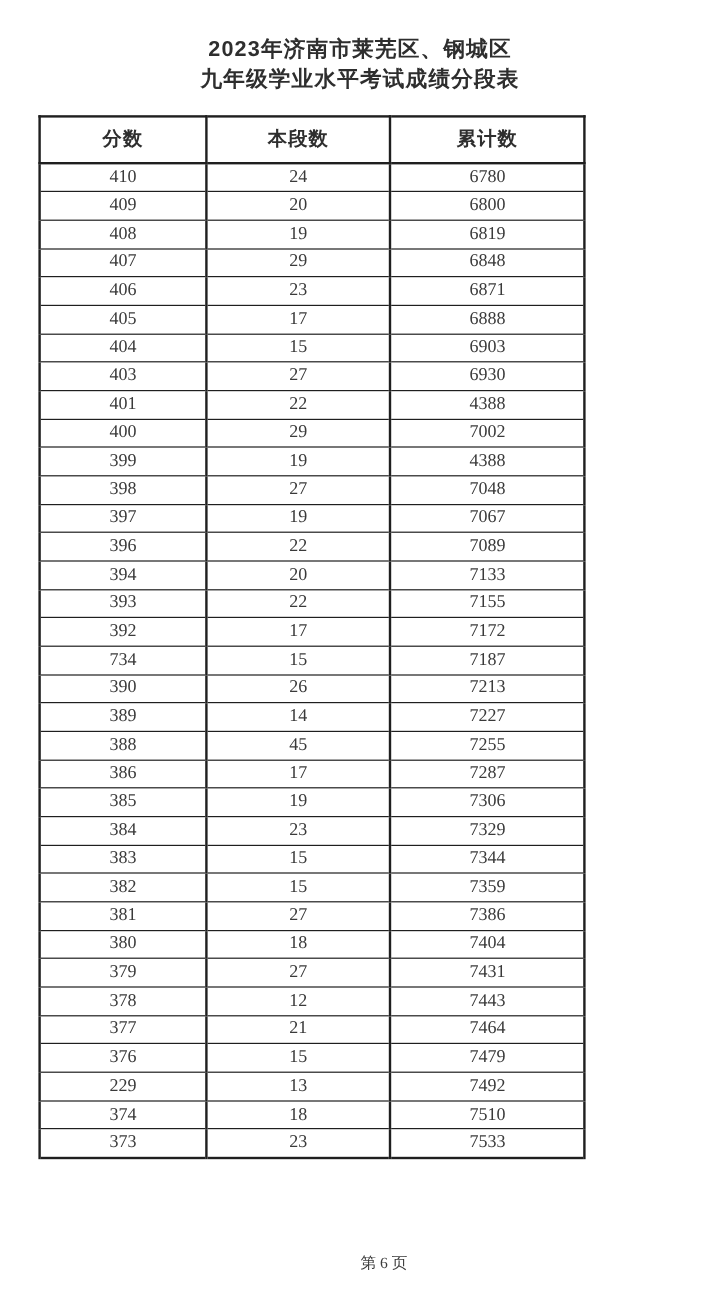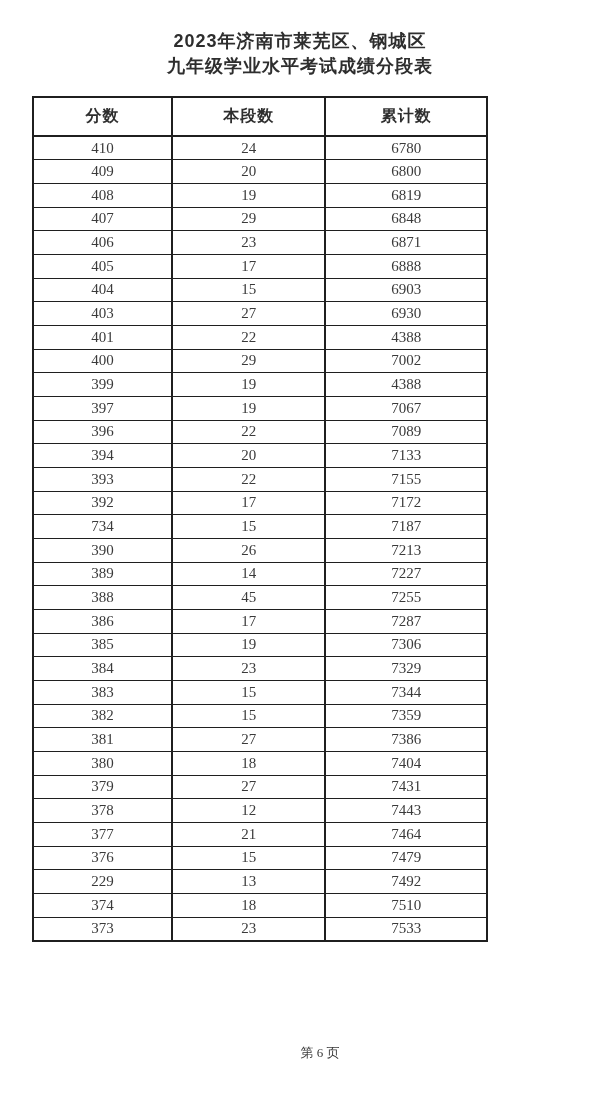--- a/index.html
+++ b/index.html
@@ -143,20 +143,25 @@
           <td>400</td>
           <td>29</td>
           <td>7002</td>
         </tr>
         <tr>
           <td>399</td>
           <td>19</td>
           <td>4388</td>
         </tr>
         <tr>
+          <td>398</td>
+          <td>27</td>
+          <td>7048</td>
+        </tr>
+        <tr>
           <td>397</td>
           <td>19</td>
           <td>7067</td>
         </tr>
         <tr>
           <td>396</td>
           <td>22</td>
           <td>7089</td>
         </tr>
         <tr>

